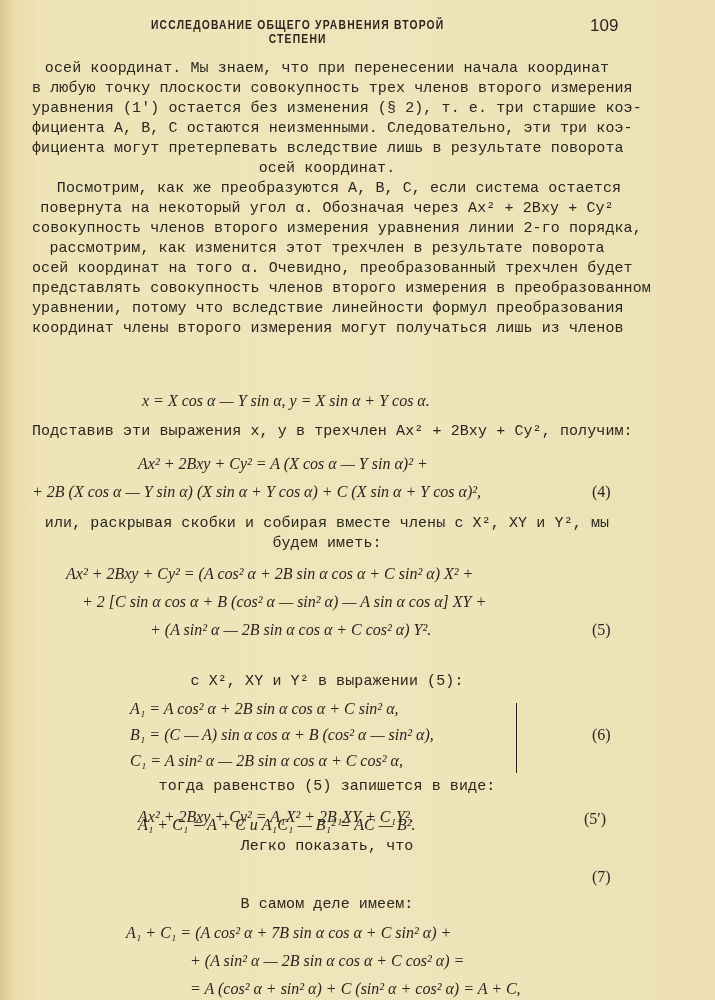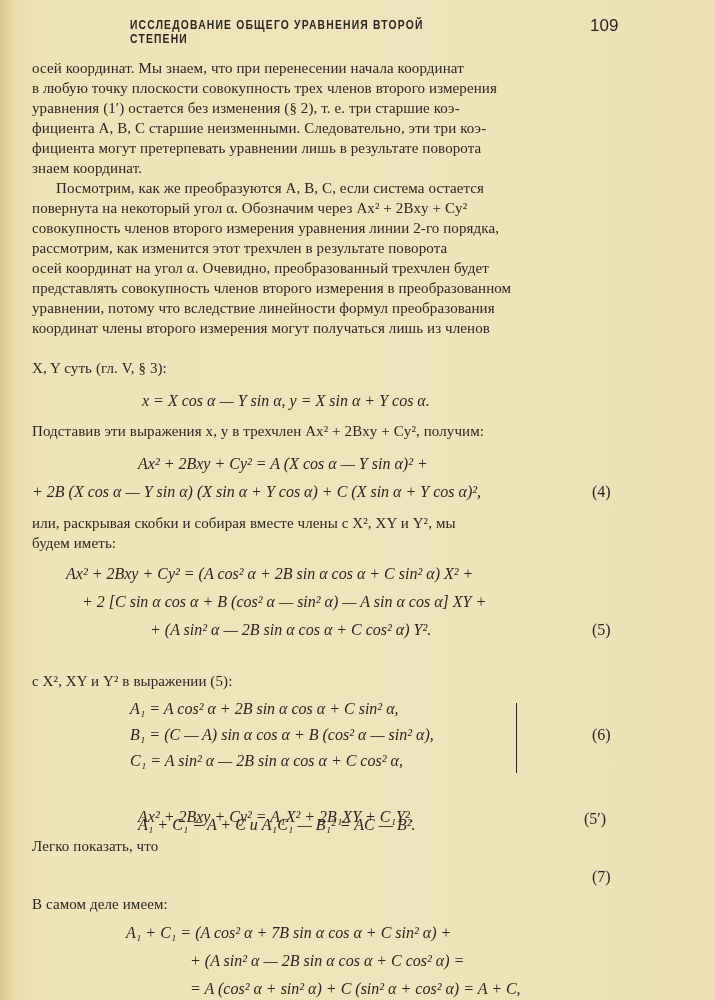--- a/index.html
+++ b/index.html
@@ -3,34 +3,34 @@
 <meta charset="utf-8">
 <style>
   html, body { margin:0; padding:0; }
   body {
     width:715px; height:1000px; overflow:hidden;
     background: linear-gradient(90deg, #dcc690 0px, #ebdcaa 14px, #efe3b8 40px, #efe4bb 400px, #ece0b4 715px);
     font-family: "Liberation Sans Narrow", "Liberation Sans", sans-serif;
     color:#2a2620;
     position:relative;
   }
-  .page { position:absolute; left:0; top:0; width:715px; height:1000px; }
+  .page { position:absolute; left:0; top:0; width:715px; height:1000px;text-align:center; }
   .runhead {
     position:absolute; top:18px; left:130px; width:390px;
     font-size:12px; letter-spacing:1.4px; font-weight:bold;
     font-family: "Liberation Sans", sans-serif; text-transform:uppercase;
     transform:scaleX(0.86); transform-origin:left;
   }
   .pagenum {
     position:absolute; top:16px; left:590px; font-size:17px;
     font-family:"Liberation Sans", sans-serif;
   }
   .line {
     position:absolute; left:32px; width:590px; font-size:15px;
-    white-space:nowrap; font-family:Liberation Serif, serif;
+    white-space:nowrap; font-family:Liberation Mono, monospace;
     transform-origin:left; letter-spacing:0.1px;
   }
   .math {
     position:absolute; white-space:nowrap; font-size:16px;
     font-family:"Liberation Serif", serif; font-style:italic;
   }
   .eqno {
     position:absolute; left:592px; font-size:16px;
     font-family:"Liberation Serif", serif;
   }
@@ -42,33 +42,32 @@
 </head>
 <body>
 
 <div class="page">
   <div class="runhead">ИССЛЕДОВАНИЕ ОБЩЕГО УРАВНЕНИЯ ВТОРОЙ СТЕПЕНИ</div>
   <div class="pagenum">109</div>
 
   <div class="line" style="top:60px">осей координат. Мы знаем, что при перенесении начала координат</div>
   <div class="line" style="top:80px">в любую точку плоскости совокупность трех членов второго измерения</div>
   <div class="line" style="top:100px">уравнения (1′) остается без изменения (§ 2), т. е. три старшие коэ-</div>
-  <div class="line" style="top:120px">фициента A, B, C старшие неизменными. Следовательно, эти три коэ-</div>
-  <div class="line" style="top:140px">фициента могут претерпевать уравнении лишь в результате поворота</div>
-  <div class="line" style="top:160px">знаем координат.</div>
+  <div class="line" style="top:120px">фициента A, B, C остаются неизменными. Следовательно, эти три коэ-</div>
+  <div class="line" style="top:140px">фициента могут претерпевать вследствие лишь в результате поворота</div>
+  <div class="line" style="top:160px">осей координат.</div>
 
   <div class="line" style="top:180px;left:56px;width:566px">Посмотрим, как же преобразуются A, B, C, если система остается</div>
-  <div class="line" style="top:200px">повернута на некоторый угол α. Обозначим через Ax² + 2Bxy + Cy²</div>
+  <div class="line" style="top:200px">повернута на некоторый угол α. Обозначая через Ax² + 2Bxy + Cy²</div>
   <div class="line" style="top:220px">совокупность членов второго измерения уравнения линии 2-го порядка,</div>
   <div class="line" style="top:240px">рассмотрим, как изменится этот трехчлен в результате поворота</div>
-  <div class="line" style="top:260px">осей координат на угол α. Очевидно, преобразованный трехчлен будет</div>
+  <div class="line" style="top:260px">осей координат на того α. Очевидно, преобразованный трехчлен будет</div>
   <div class="line" style="top:280px">представлять совокупность членов второго измерения в преобразованном</div>
   <div class="line" style="top:300px">уравнении, потому что вследствие линейности формул преобразования</div>
   <div class="line" style="top:320px">координат члены второго измерения могут получаться лишь из членов</div>
-  <div class="line" style="top:360px">X, Y суть (гл. V, § 3):</div>
 
   <div class="math" style="top:392px;left:142px">x = X cos α — Y sin α,   y = X sin α + Y cos α.</div>
 
   <div class="line" style="top:423px">Подставив эти выражения x, y в трехчлен Ax² + 2Bxy + Cy², получим:</div>
 
   <div class="math" style="top:455px;left:138px">Ax² + 2Bxy + Cy² = A (X cos α — Y sin α)² +</div>
   <div class="math" style="top:483px;left:32px">+ 2B (X cos α — Y sin α) (X sin α + Y cos α) + C (X sin α + Y cos α)²,</div>
   <div class="eqno" style="top:483px">(4)</div>
 
   <div class="line" style="top:515px">или, раскрывая скобки и собирая вместе члены с X², XY и Y², мы</div>
@@ -80,20 +79,21 @@
   <div class="eqno" style="top:621px">(5)</div>
 
   <div class="line" style="top:673px">с X², XY и Y² в выражении (5):</div>
 
   <div class="math" style="top:700px;left:130px">A₁ = A cos² α + 2B sin α cos α + C sin² α,</div>
   <div class="math" style="top:726px;left:130px">B₁ = (C — A) sin α cos α + B (cos² α — sin² α),</div>
   <div class="math" style="top:752px;left:130px">C₁ = A sin² α — 2B sin α cos α + C cos² α,</div>
   <div class="brace" style="top:703px;height:70px"></div>
   <div class="eqno" style="top:726px">(6)</div>
 
+  <div class="line" style="top:778px">тогда равенство (5) запишется в виде:</div>
 
   <div class="math" style="top:808px;left:138px">Ax² + 2Bxy + Cy² = A₁X² + 2B₁XY + C₁Y².</div>
   <div class="eqno" style="top:810px;left:584px">(5′)</div>
 
   <div class="line" style="top:838px">Легко показать, что</div>
 
   <div class="math" style="top:816px;left:138px">A₁ + C₁ = A + C  и  A₁C₁ — B₁² = AC — B².</div>
   <div class="eqno" style="top:868px">(7)</div>
 
   <div class="line" style="top:896px">В самом деле имеем:</div>

